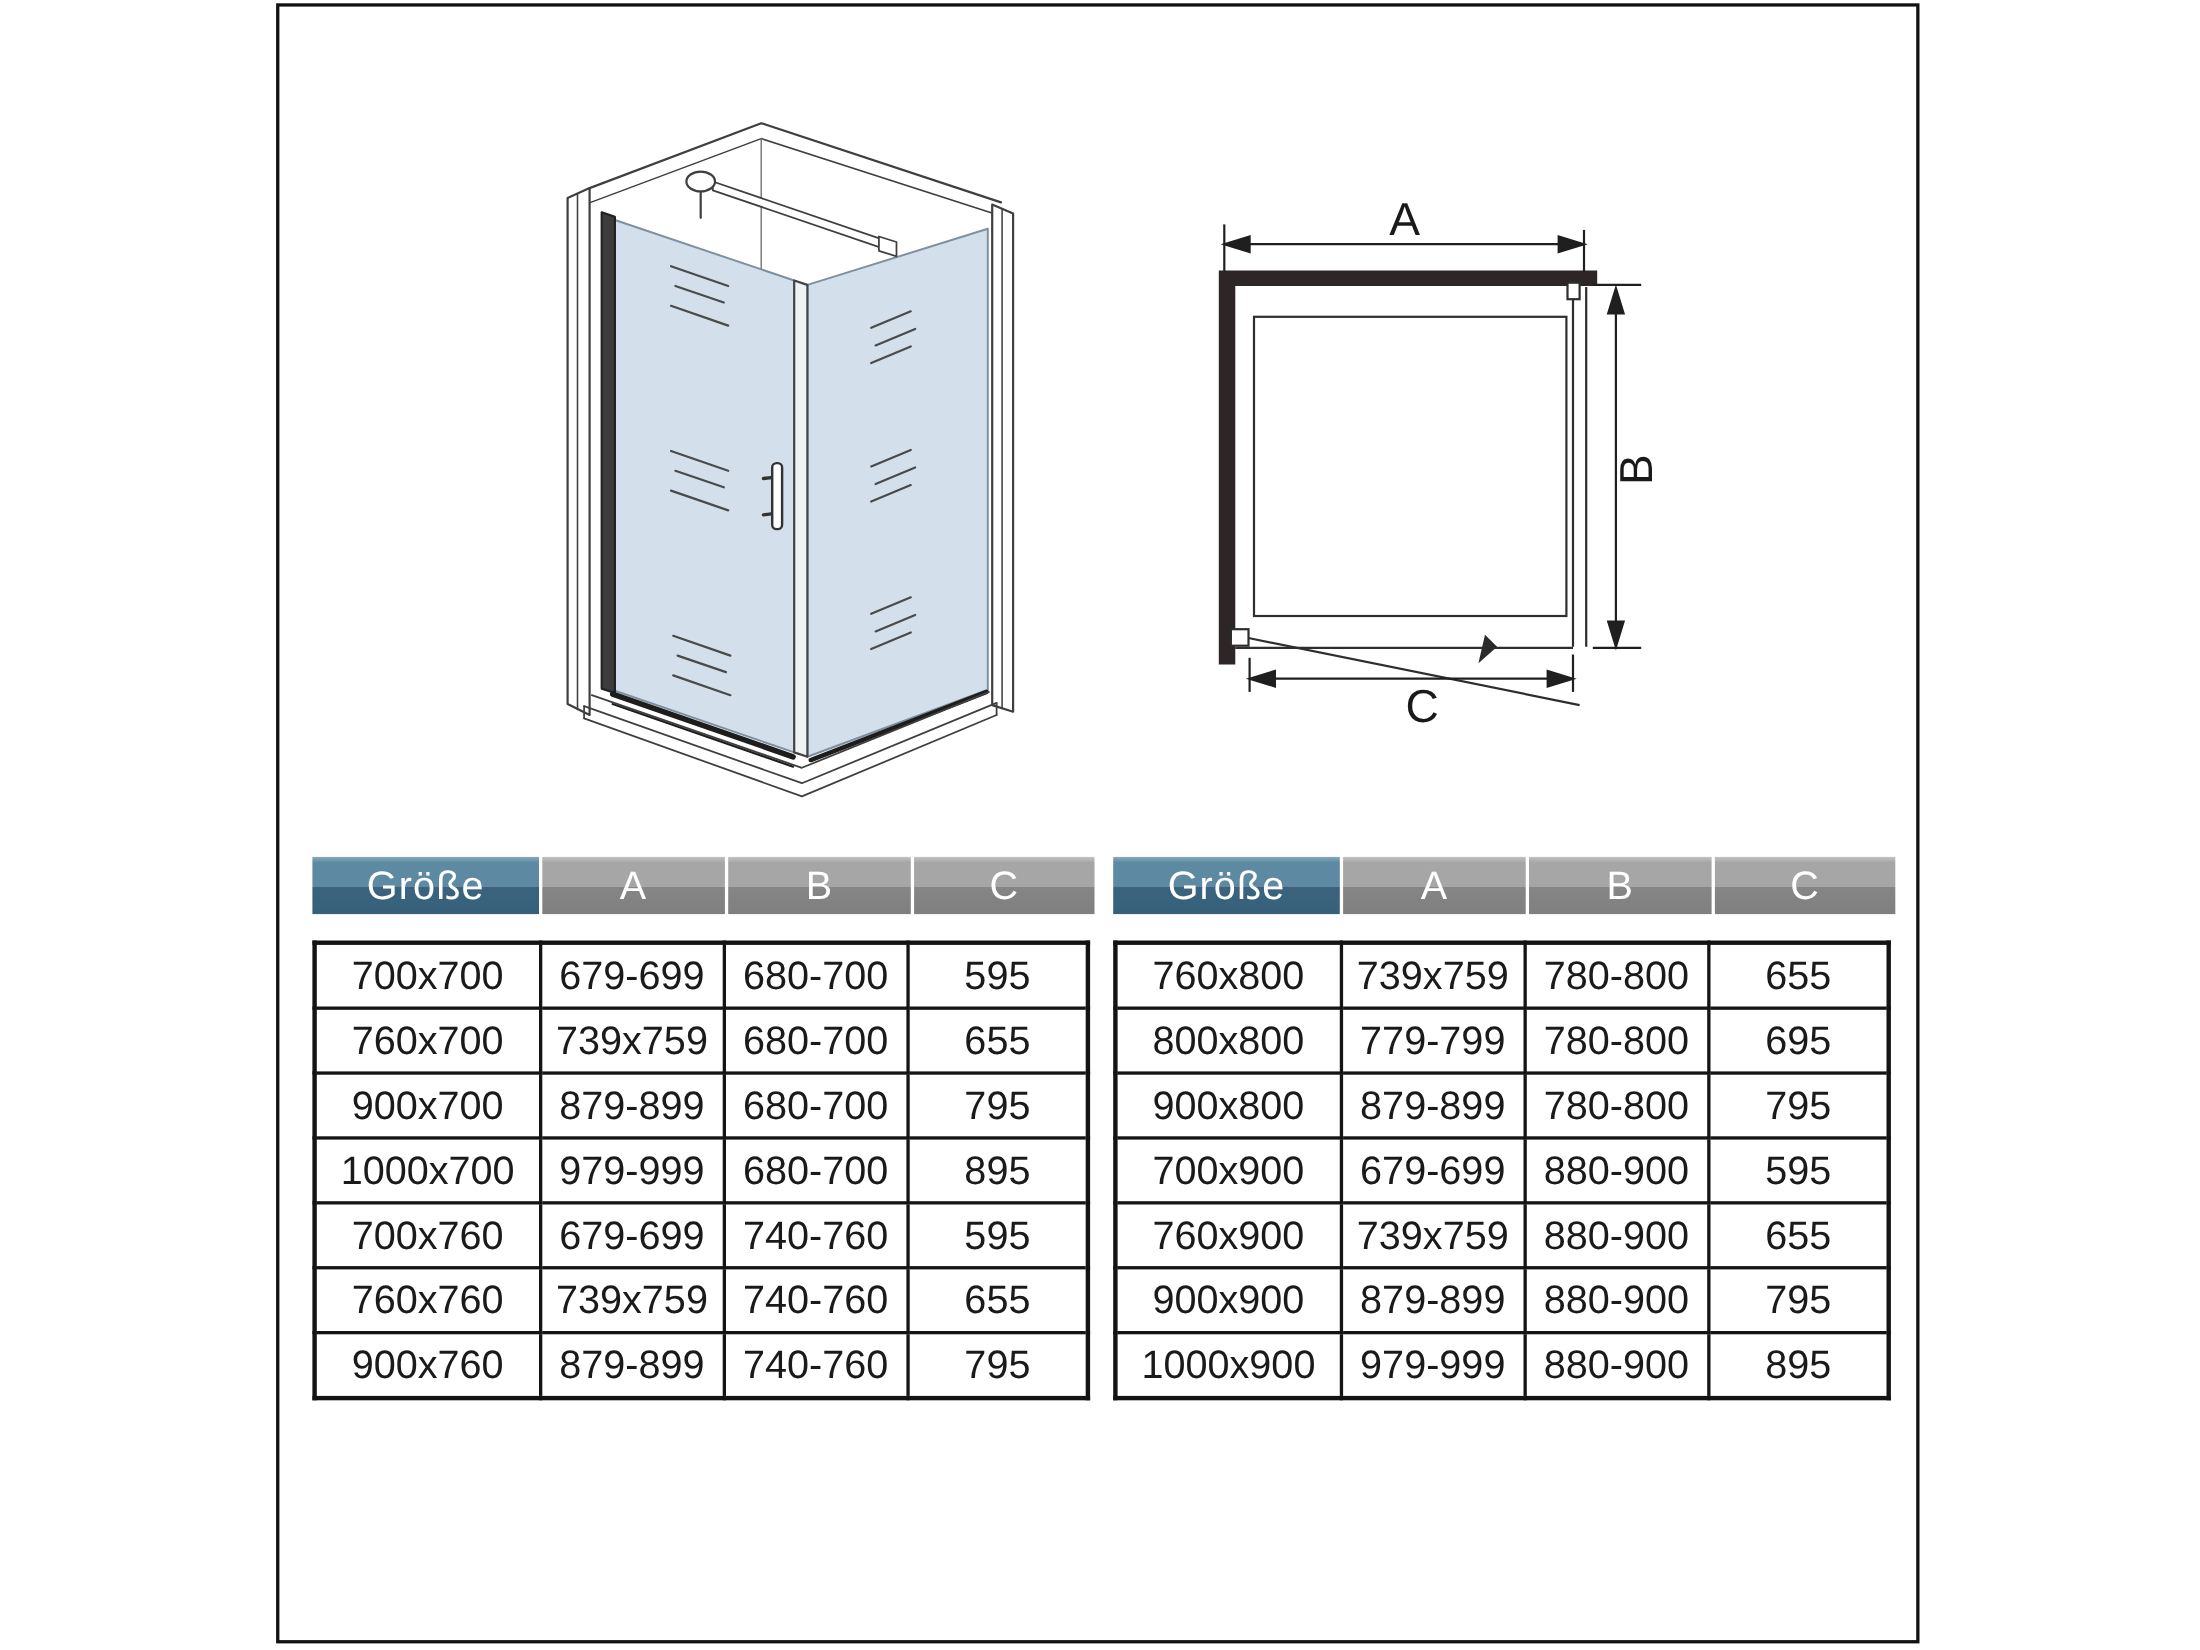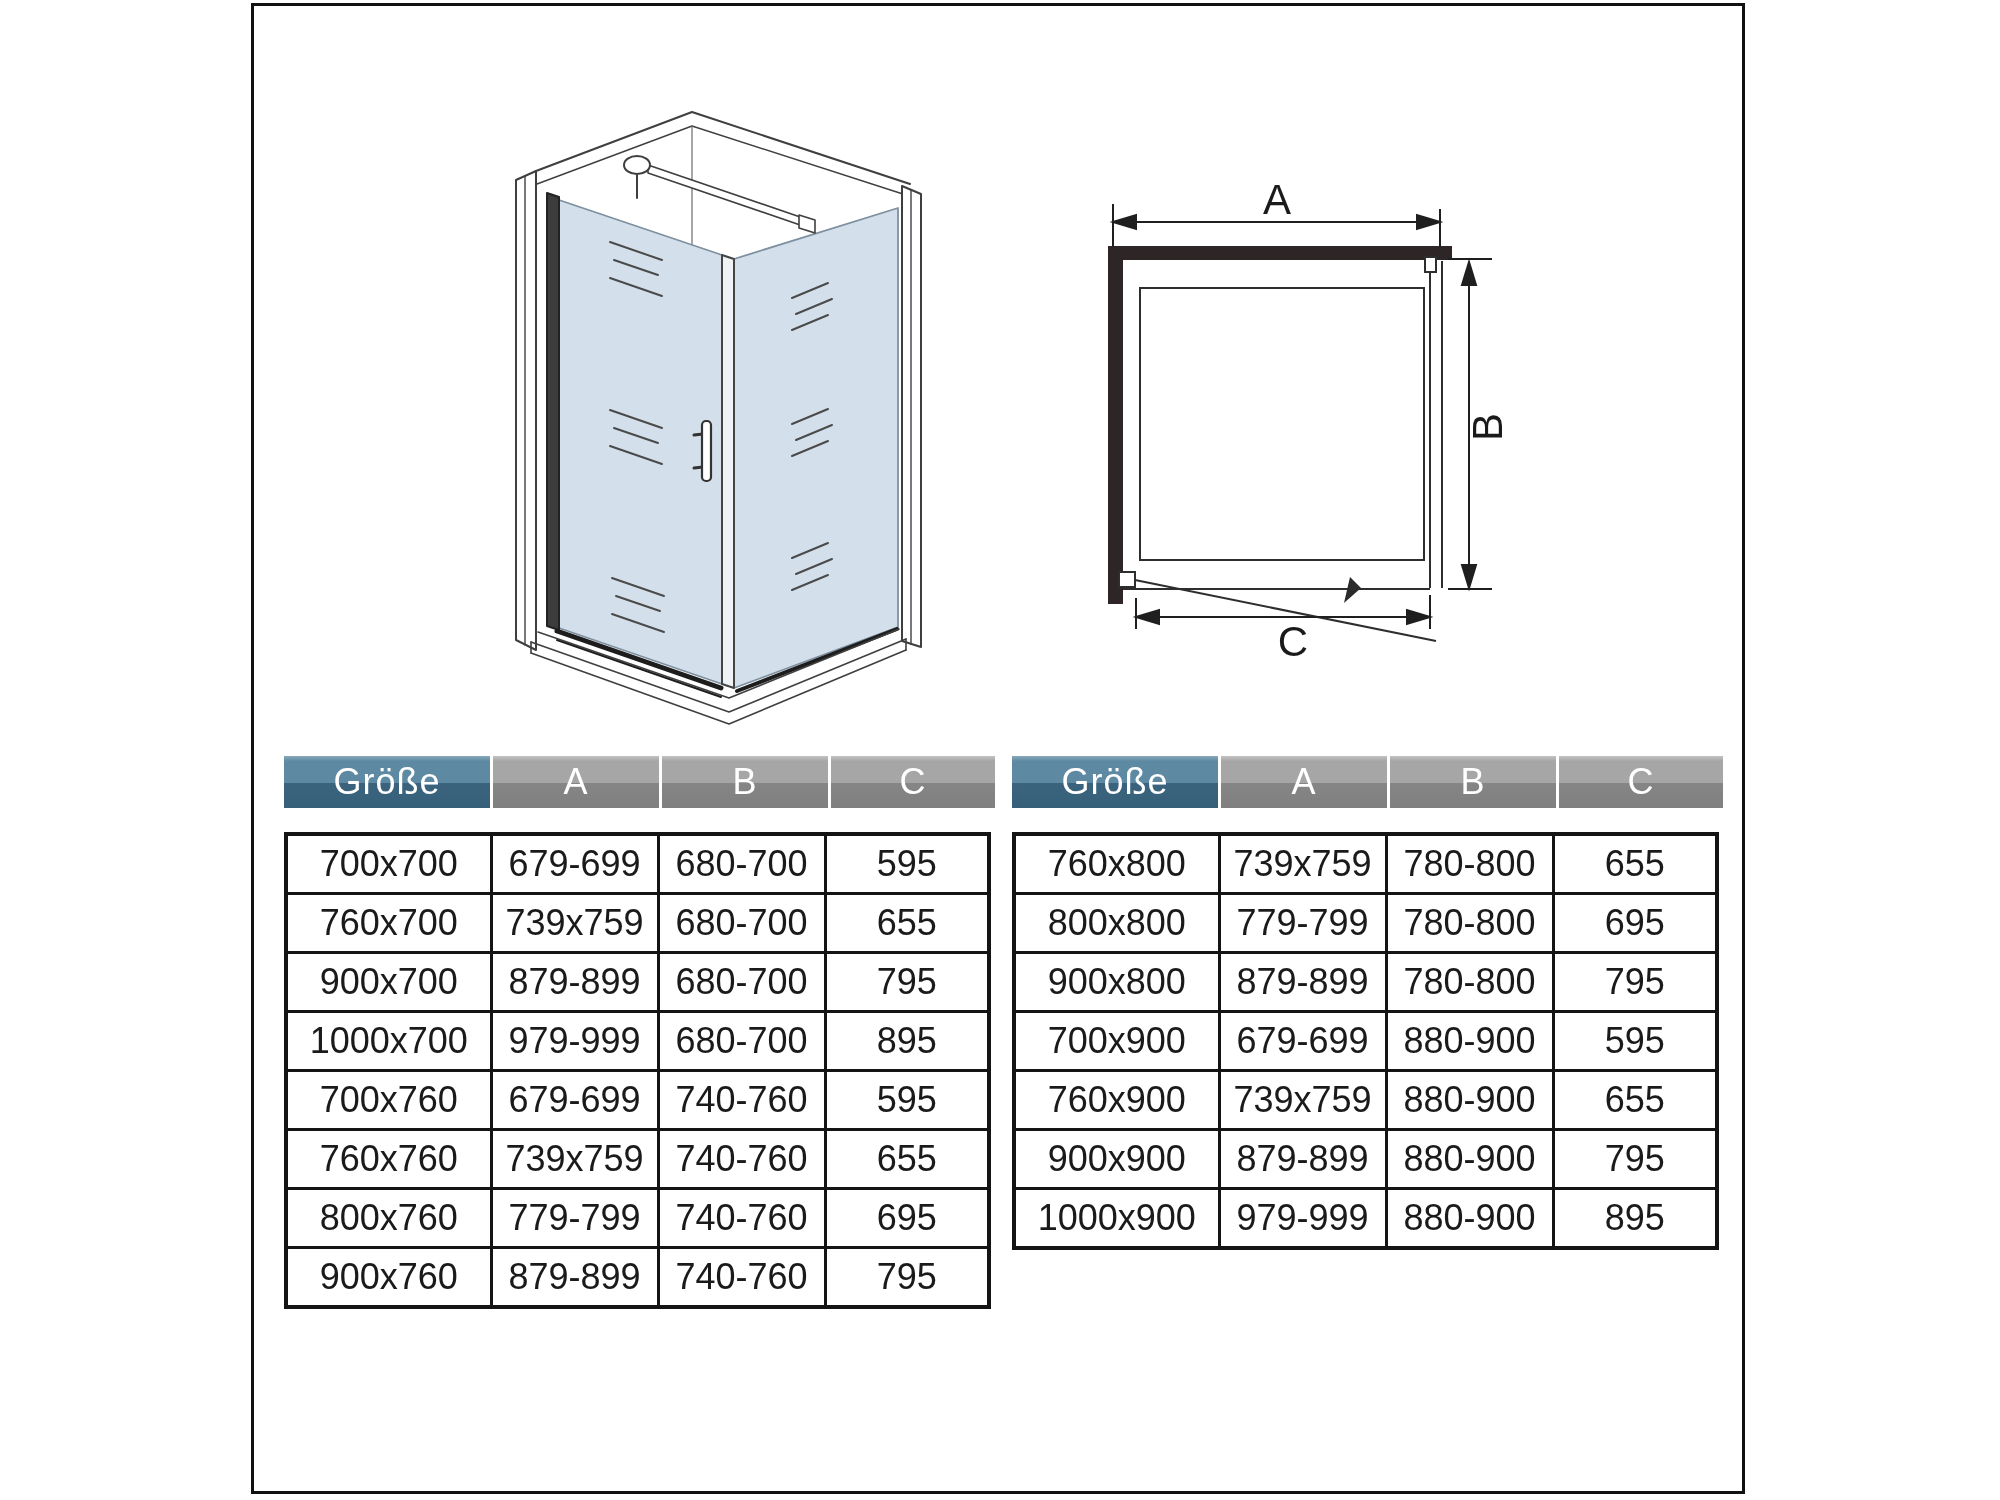--- a/index.html
+++ b/index.html
@@ -3,21 +3,21 @@
 <meta charset="utf-8">
 <style>
   html,body{margin:0;padding:0;background:#ffffff;}
   body{width:2000px;height:1500px;font-family:"Liberation Sans", sans-serif;color:#1a1a1a;}
   #canvas{position:relative;width:2000px;height:1500px;background:#ffffff;overflow:hidden;}
   .page-frame{position:absolute;left:251px;top:3px;width:1494px;height:1491px;
     border:3px solid #111;box-sizing:border-box;background:#ffffff;}
   .diagram{position:absolute;}
   
   .table-block{position:absolute;width:711px;}
-  .hdr-row{display:flex;gap:3px;height:52px;}
+  .hdr-row{display:flex;gap:3px;height:52px;margin-top:23px;}
   .hdr-cell{height:52px;line-height:52px;text-align:center;color:#ffffff;font-size:36px;
     letter-spacing:1px;}
   .hdr-groesse{width:206px;background:linear-gradient(180deg,#8aa9ba 0%,#5d89a3 10%,#5d89a3 52%,#3b637d 52%,#36607a 100%);}
   .hdr-gray{width:166px;background:linear-gradient(180deg,#c2c2c2 0%,#a6a6a6 10%,#a6a6a6 52%,#868686 52%,#7f7f7f 100%);}
   .hdr-gray.last{width:164px;}
   table.size-table{border-collapse:collapse;table-layout:fixed;width:608px;margin-top:24px;
     border:4px solid #141414;}
   table.size-table td{border:3px solid #141414;height:54px;text-align:center;vertical-align:middle;
     font-size:36px;background:#ffffff;white-space:nowrap;}
   col.c1{width:205px;} col.c2{width:167px;} col.c3{width:167px;} col.c4{width:164px;}
@@ -194,26 +194,20 @@
             <td>740-760</td>
             <td>595</td>
           </tr>
           <tr>
             <td>760x760</td>
             <td>739x759</td>
             <td>740-760</td>
             <td>655</td>
           </tr>
           <tr>
-            <td>800x760</td>
-            <td>779-799</td>
-            <td>740-760</td>
-            <td>695</td>
-          </tr>
-          <tr>
             <td>900x760</td>
             <td>879-899</td>
             <td>740-760</td>
             <td>795</td>
           </tr>
         </tbody>
     </table>
   </div>
 
   <div class="table-block" style="left:1012px;top:756px;">

